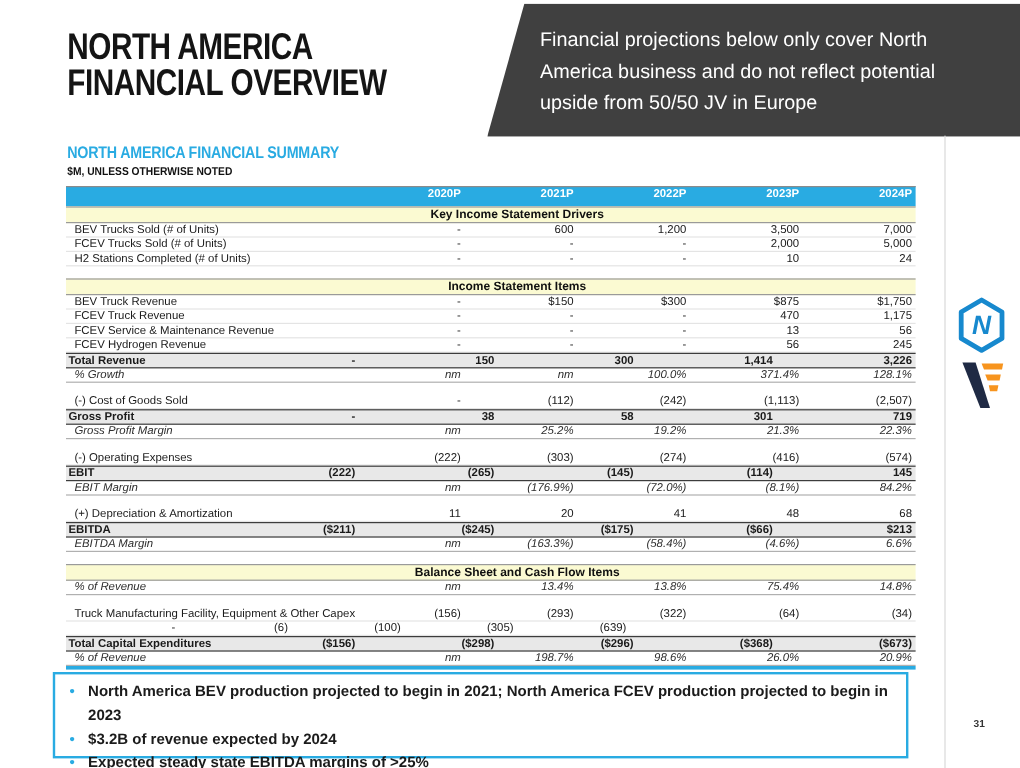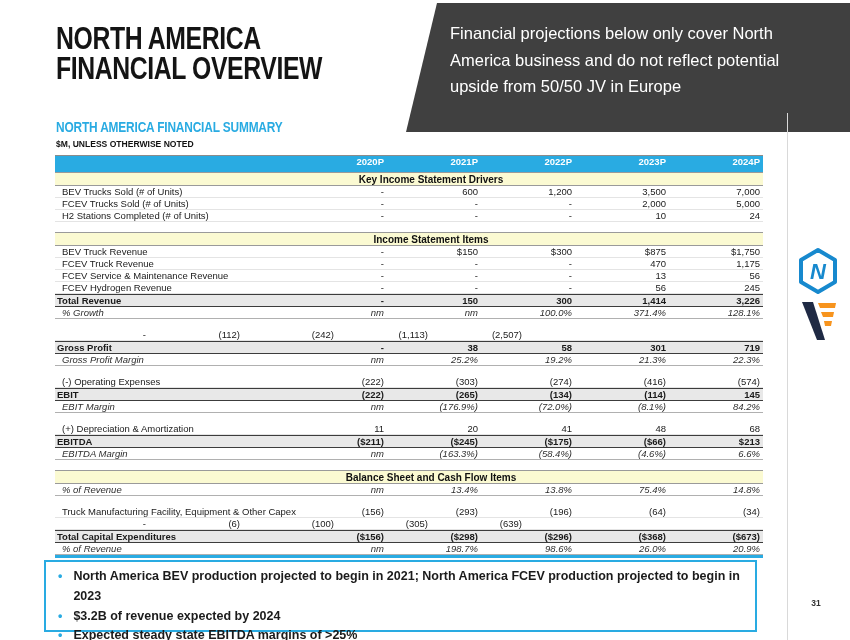--- a/index.html
+++ b/index.html
@@ -3,21 +3,21 @@
 <meta charset="utf-8">
 <style>
   html,body { margin:0; padding:0; background:#ffffff; }
   .slide {
     position:relative; width:850px; height:640px; background:#ffffff;
     font-family:"Liberation Sans", sans-serif; overflow:hidden;
   }
 
   
   .callout {
-    position:absolute; left:406px; top:3px; width:444px; height:129px;
+    position:absolute; left:406px; top:3px; width:444px; height:111px;
     background:#404040; color:#ffffff;
     clip-path:polygon(31px 0, 100% 0, 100% 100%, 0 100%);
     box-sizing:border-box; padding:17px 22px 0 44px;
     font-size:16.5px; line-height:1.62; font-weight:normal;
   }
 
   
   .title {
     position:absolute; left:56px; top:24px; color:#141414;
     font-size:31px; font-weight:bold; line-height:0.96; letter-spacing:-0.5px;
@@ -39,21 +39,21 @@
   .yearbar {
     display:flex; height:16px; background:#29ABE2;
     color:#ffffff; font-size:9.5px; font-weight:bold; border-top:1px solid #8b8b8b;
   }
   .yearbar .spacer-label { flex:1; }
   .col { flex:none; width:94px; text-align:right; padding-right:3px; box-sizing:border-box; }
   .trow { display:flex; align-items:center; font-size:9.5px; color:#1a1a1a; box-sizing:border-box; }
   .trow .label { flex:1; min-width:0; white-space:nowrap; overflow:visible; padding-left:7px; }
   .trow.data   { height:12px; border-bottom:1px solid #e4e4e4; }
   .trow.total  { height:13px; background:#e8e8e8; font-weight:bold;
-                 border-top:1px solid #3c3c3c; border-bottom:1px solid #3c3c3c; }
+                 border-top:1px solid #3c3c3c; border-bottom:1px solid #3c3c3c;gap:22px; }
   .trow.total .label { padding-left:2px; }
   .trow.margin { height:12px; font-style:italic; color:#2e2e2e; border-bottom:1px solid #b0b0b0;justify-content:flex-end; }
   .trow.band   { height:14px; background:#fbfad2; font-weight:bold; font-size:10px;
                  border-top:1px solid #9a9a9a; border-bottom:1px solid #9a9a9a;
                  justify-content:center; color:#101010; }
   .trow.band .band-text { text-align:center;padding-left:44px; }
   .gap { height:10px; }
 
   
   .edge-line { position:absolute; left:787px; top:113px; width:1px; height:527px; background:#d9d9d9; }
@@ -173,20 +173,21 @@
         <div class="trow margin">
           <span class="label">% Growth</span>
           <span class="col">nm</span>
           <span class="col">nm</span>
           <span class="col">100.0%</span>
           <span class="col">371.4%</span>
           <span class="col">128.1%</span>
         </div>
         <div class="gap"></div>
         <div class="trow data">
+          <span class="label">(-) Cost of Goods Sold</span>
           <span class="col">-</span>
           <span class="col">(112)</span>
           <span class="col">(242)</span>
           <span class="col">(1,113)</span>
           <span class="col">(2,507)</span>
         </div>
         <div class="trow total">
           <span class="label">Gross Profit</span>
           <span class="col">-</span>
           <span class="col">38</span>
@@ -208,21 +209,21 @@
           <span class="col">(222)</span>
           <span class="col">(303)</span>
           <span class="col">(274)</span>
           <span class="col">(416)</span>
           <span class="col">(574)</span>
         </div>
         <div class="trow total">
           <span class="label">EBIT</span>
           <span class="col">(222)</span>
           <span class="col">(265)</span>
-          <span class="col">(134)</span>
+          <span class="col">(145)</span>
           <span class="col">(114)</span>
           <span class="col">145</span>
         </div>
         <div class="trow margin">
           <span class="label">EBIT Margin</span>
           <span class="col">nm</span>
           <span class="col">(176.9%)</span>
           <span class="col">(72.0%)</span>
           <span class="col">(8.1%)</span>
           <span class="col">84.2%</span>
@@ -262,21 +263,21 @@
           <span class="col">13.4%</span>
           <span class="col">13.8%</span>
           <span class="col">75.4%</span>
           <span class="col">14.8%</span>
         </div>
         <div class="gap"></div>
         <div class="trow data">
           <span class="label">Truck Manufacturing Facility, Equipment &amp; Other Capex</span>
           <span class="col">(156)</span>
           <span class="col">(293)</span>
-          <span class="col">(196)</span>
+          <span class="col">(322)</span>
           <span class="col">(64)</span>
           <span class="col">(34)</span>
         </div>
         <div class="trow data">
           <span class="col">-</span>
           <span class="col">(6)</span>
           <span class="col">(100)</span>
           <span class="col">(305)</span>
           <span class="col">(639)</span>
         </div>

